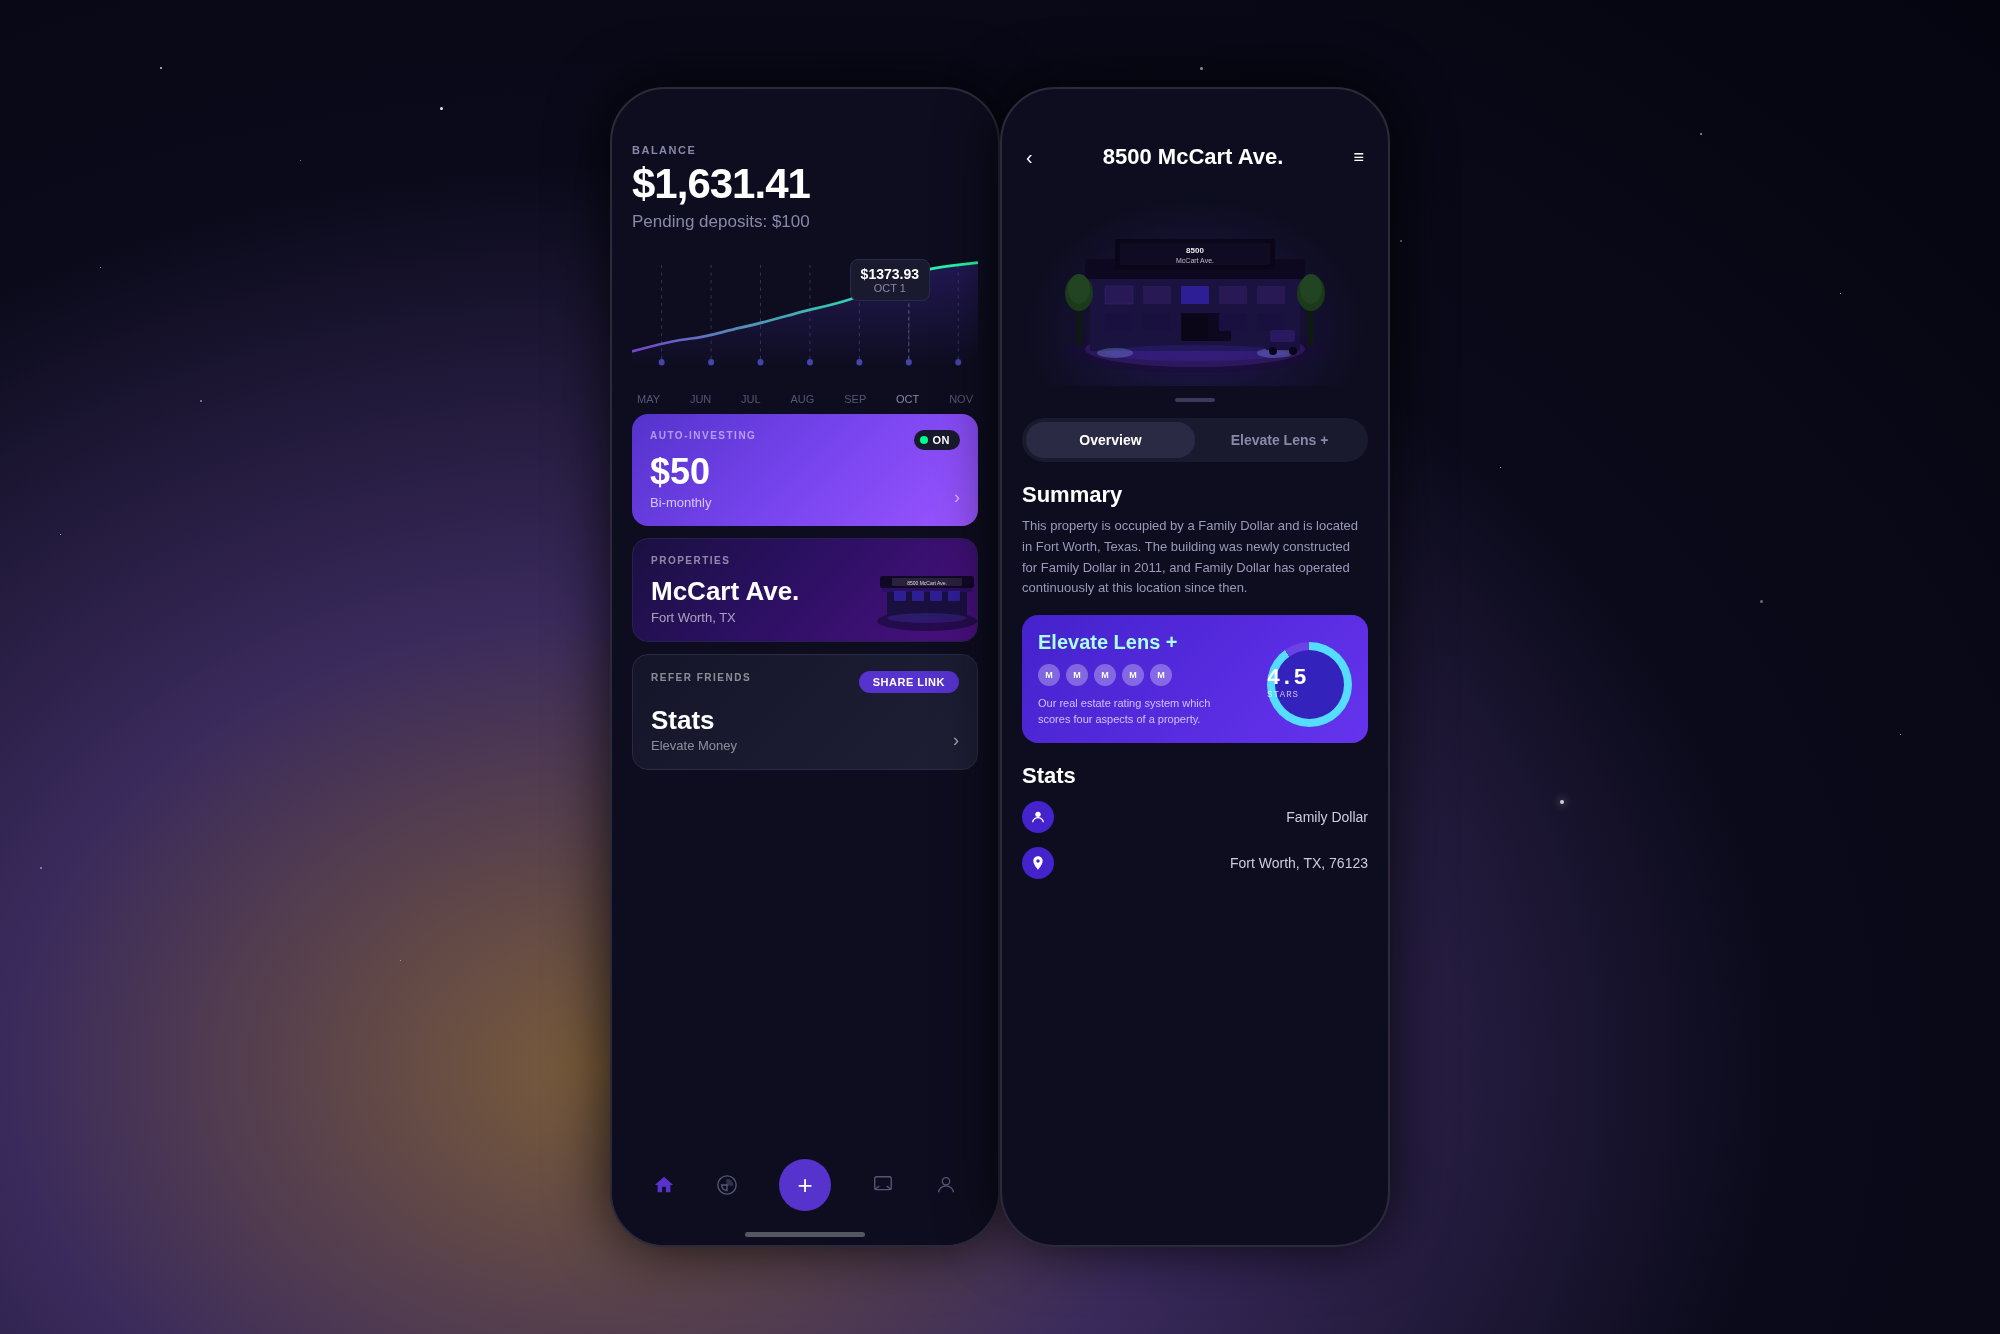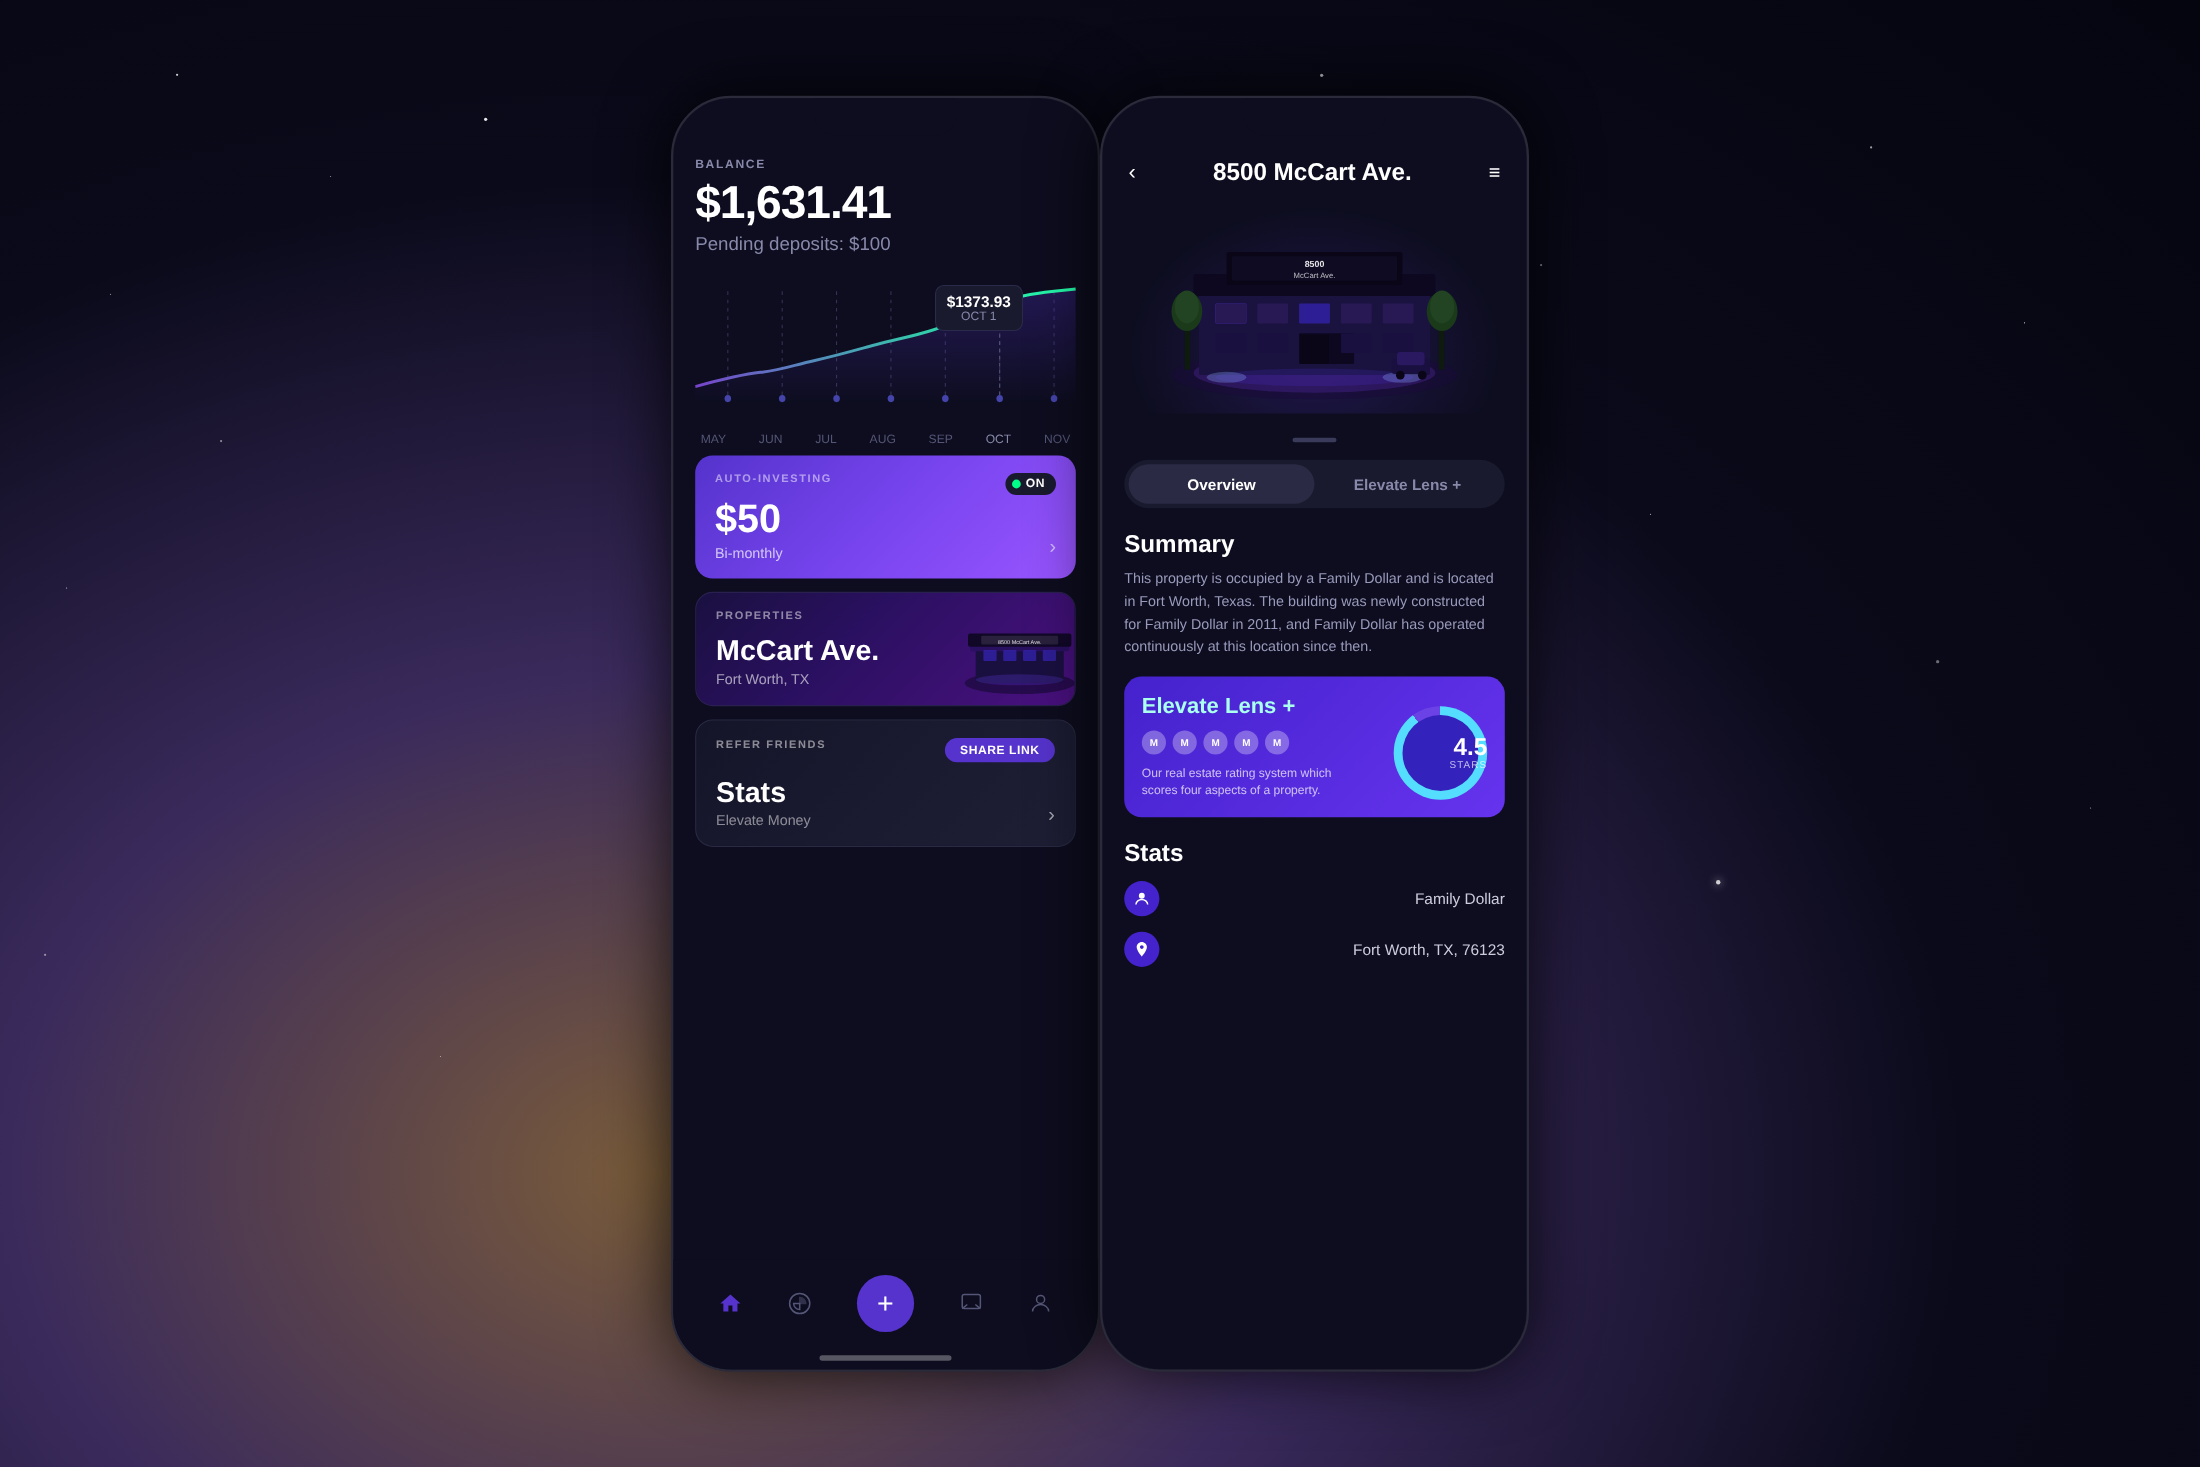--- a/index.html
+++ b/index.html
@@ -314,21 +314,21 @@
     }
     .menu-icon {
       color: white;
       font-size: 18px;
     }
 
     .property-image-container {
       width: 100%;
       height: 200px;
       display: flex;
-      align-items: flex-start;
+      align-items: flex-end;
       justify-content: center;
       margin-bottom: 12px;
       position: relative;
     }
     .property-image-bg {
       width: 100%;
       height: 190px;
       background: radial-gradient(ellipse at 50% 70%, #5533cc44 0%, transparent 70%);
       border-radius: 16px;
       display: flex;
@@ -426,23 +426,24 @@
       line-height: 1.4;
       max-width: 180px;
     }
     .elevate-rating {
       width: 85px;
       height: 85px;
       border-radius: 50%;
       background: conic-gradient(#55ddff 0% 90%, rgba(255,255,255,0.1) 90% 100%);
       display: flex;
       flex-direction: column;
-      align-items: flex-end;
+      align-items: flex-start;
       justify-content: center;
       position: relative;
+      font-family: Liberation Mono, monospace;
     }
     .elevate-rating::before {
       content: '';
       position: absolute;
       inset: 8px;
       border-radius: 50%;
       background: #3322bb;
     }
     .rating-number {
       font-size: 22px;

